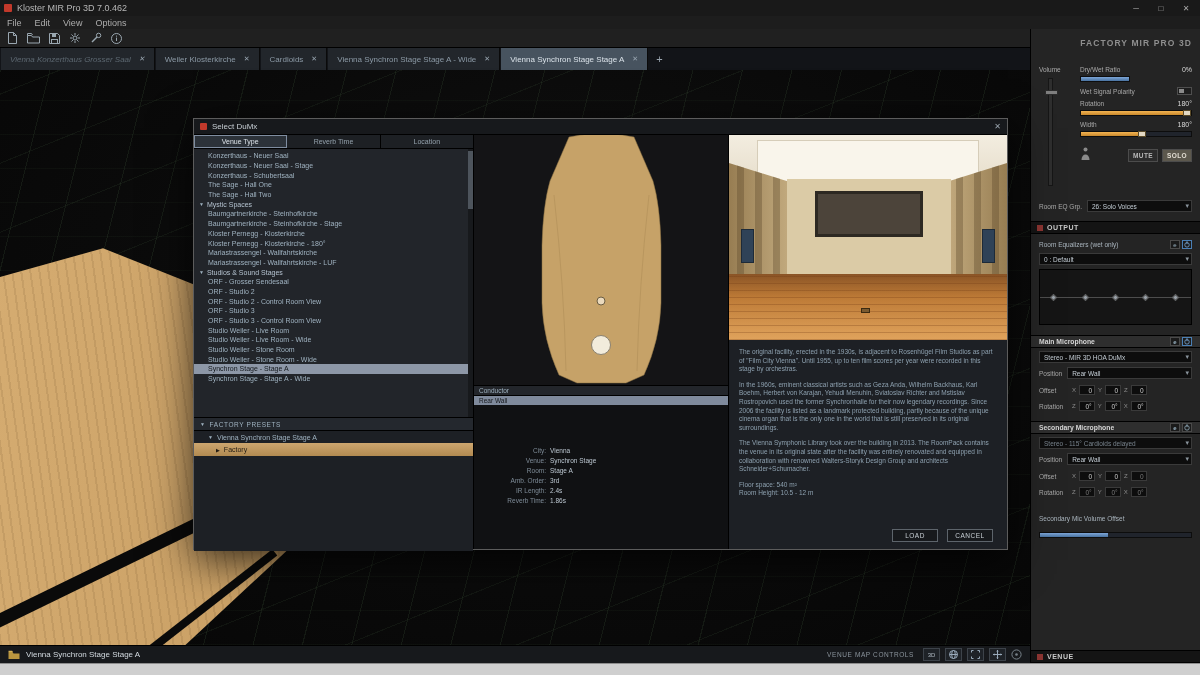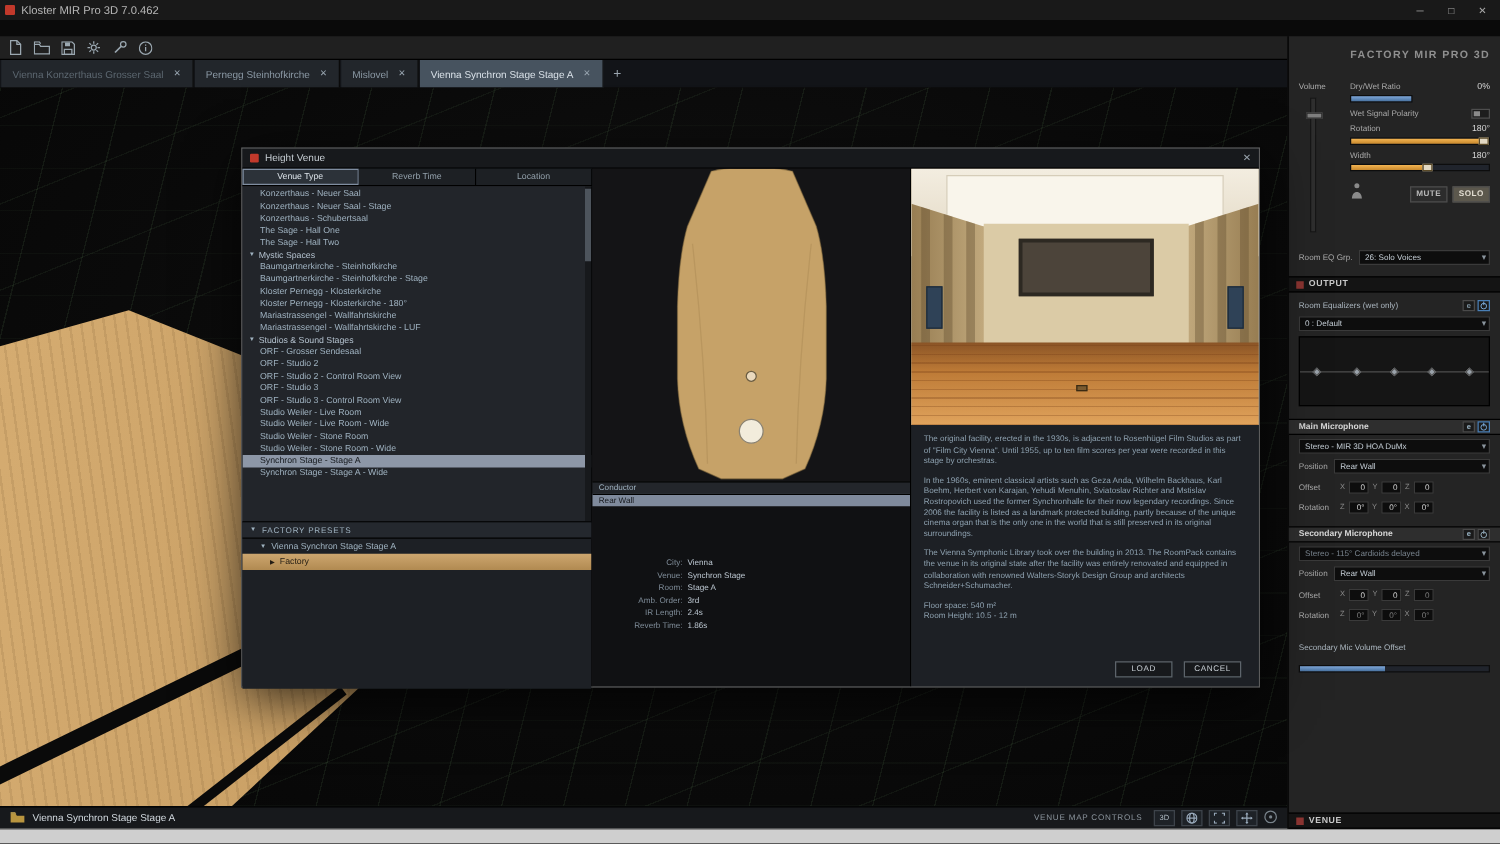--- a/index.html
+++ b/index.html
@@ -17,21 +17,21 @@
   #titlebar .spacer { flex:1; }
   .winctl { width:20px; text-align:center; font-size:8px; color:#a8a8a8; cursor:default; }
 
   #menubar { position:absolute; left:0; top:16px; width:1200px; height:13px; background:#1d1d1d; display:flex; align-items:center; gap:13px; padding-left:7px; font-size:9px; color:#adadad; }
   #toolbar { position:absolute; left:0; top:29px; width:1030px; height:19px; background:#202020; border-bottom:1px solid #000; display:flex; align-items:center; gap:9px; padding-left:7px; }
   #toolbar svg { display:block; }
 
   
   #tabbar { position:absolute; left:0; top:48px; width:1030px; height:22px; background:#121418; display:flex; align-items:stretch; gap:1px; padding-left:1px; }
   .tab { display:flex; align-items:center; padding:0 9px; background:#22262b; color:#8b99a5; font-size:8px; white-space:nowrap; border-right:1px solid #0a0a0a; cursor:pointer; }
-  .tab.dim { color:#5c6770; }
+  .tab.dim { color:#5c6770;font-style:italic; }
   .tab.active { background:#47535f; color:#d9e1e8; }
   .tab .tclose { margin-left:8px; font-size:7px; color:#98a5b0; }
   .tab-add { display:flex; align-items:center; padding:0 7px; color:#9aa5af; font-size:11px; cursor:pointer; }
 
   
   #viewport { position:absolute; left:0; top:70px; width:1030px; height:575px; background:radial-gradient(ellipse at 55% 40%, #121212 0%, #0a0a0a 60%, #060606 100%); overflow:hidden; }
   #grid { position:absolute; inset:0;
     background-image:
       repeating-linear-gradient(104deg, rgba(80,115,75,0.16) 0 1px, transparent 1px 48px),
       repeating-linear-gradient(338deg, rgba(80,115,75,0.12) 0 1px, transparent 1px 64px),
@@ -163,20 +163,26 @@
 
   <div id="titlebar">
     <span class="app-ico"></span>
     <span class="ttl">Kloster MIR Pro 3D 7.0.462</span>
     <span class="spacer"></span>
     <span class="winctl">─</span>
     <span class="winctl">□</span>
     <span class="winctl close">✕</span>
   </div>
 
+  <div id="menubar">
+    <span>File</span>
+    <span>Edit</span>
+    <span>View</span>
+    <span>Options</span>
+  </div>
 
   <div id="toolbar">
     <span>
         <svg width="11" height="12" viewBox="0 0 11 12">
           <path d="M1.5 .5h5l3 3v8h-8z" fill="none" stroke="#9aa7b0"></path>
           <path d="M6.5 .5v3h3" fill="none" stroke="#9aa7b0"></path>
         </svg>
       </span>
     <span>
         <svg width="13" height="11" viewBox="0 0 13 11">
@@ -210,25 +216,29 @@
         </svg>
       </span>
   </div>
 
   <div id="tabbar">
     <div class="tab dim">
         <span>Vienna Konzerthaus Grosser Saal</span>
         <span class="tclose">✕</span>
       </div>
       <div class="tab">
-        <span>Pernegg Steinhofkirche</span>
+        <span>Weiler Klosterkirche</span>
         <span class="tclose">✕</span>
       </div>
       <div class="tab">
-        <span>Mislovel</span>
+        <span>Cardioids</span>
+        <span class="tclose">✕</span>
+      </div>
+      <div class="tab">
+        <span>Vienna Synchron Stage Stage A - Wide</span>
         <span class="tclose">✕</span>
       </div>
       <div class="tab active">
         <span>Vienna Synchron Stage Stage A</span>
         <span class="tclose">✕</span>
       </div>
     <div class="tab-add">+</div>
   </div>
 
   <div id="viewport">
@@ -468,21 +478,21 @@
 
     <div class="sechead" id="venue-head">
       <span class="bullet"></span>
       <span>VENUE</span>
     </div>
   </div>
 
   <div id="dialog">
     <div id="dlg-header">
       <span class="app-ico" style="width:7px;height:7px;"></span>
-      <span class="dlg-ttl">Height Venue</span>
+      <span class="dlg-ttl">Select DuMx</span>
       <span class="dlg-close">✕</span>
     </div>
 
     <div id="dlg-tabs">
       <div class="dtab active">
           <span>Venue Type</span>
         </div>
         <div class="dtab">
           <span>Reverb Time</span>
         </div>

